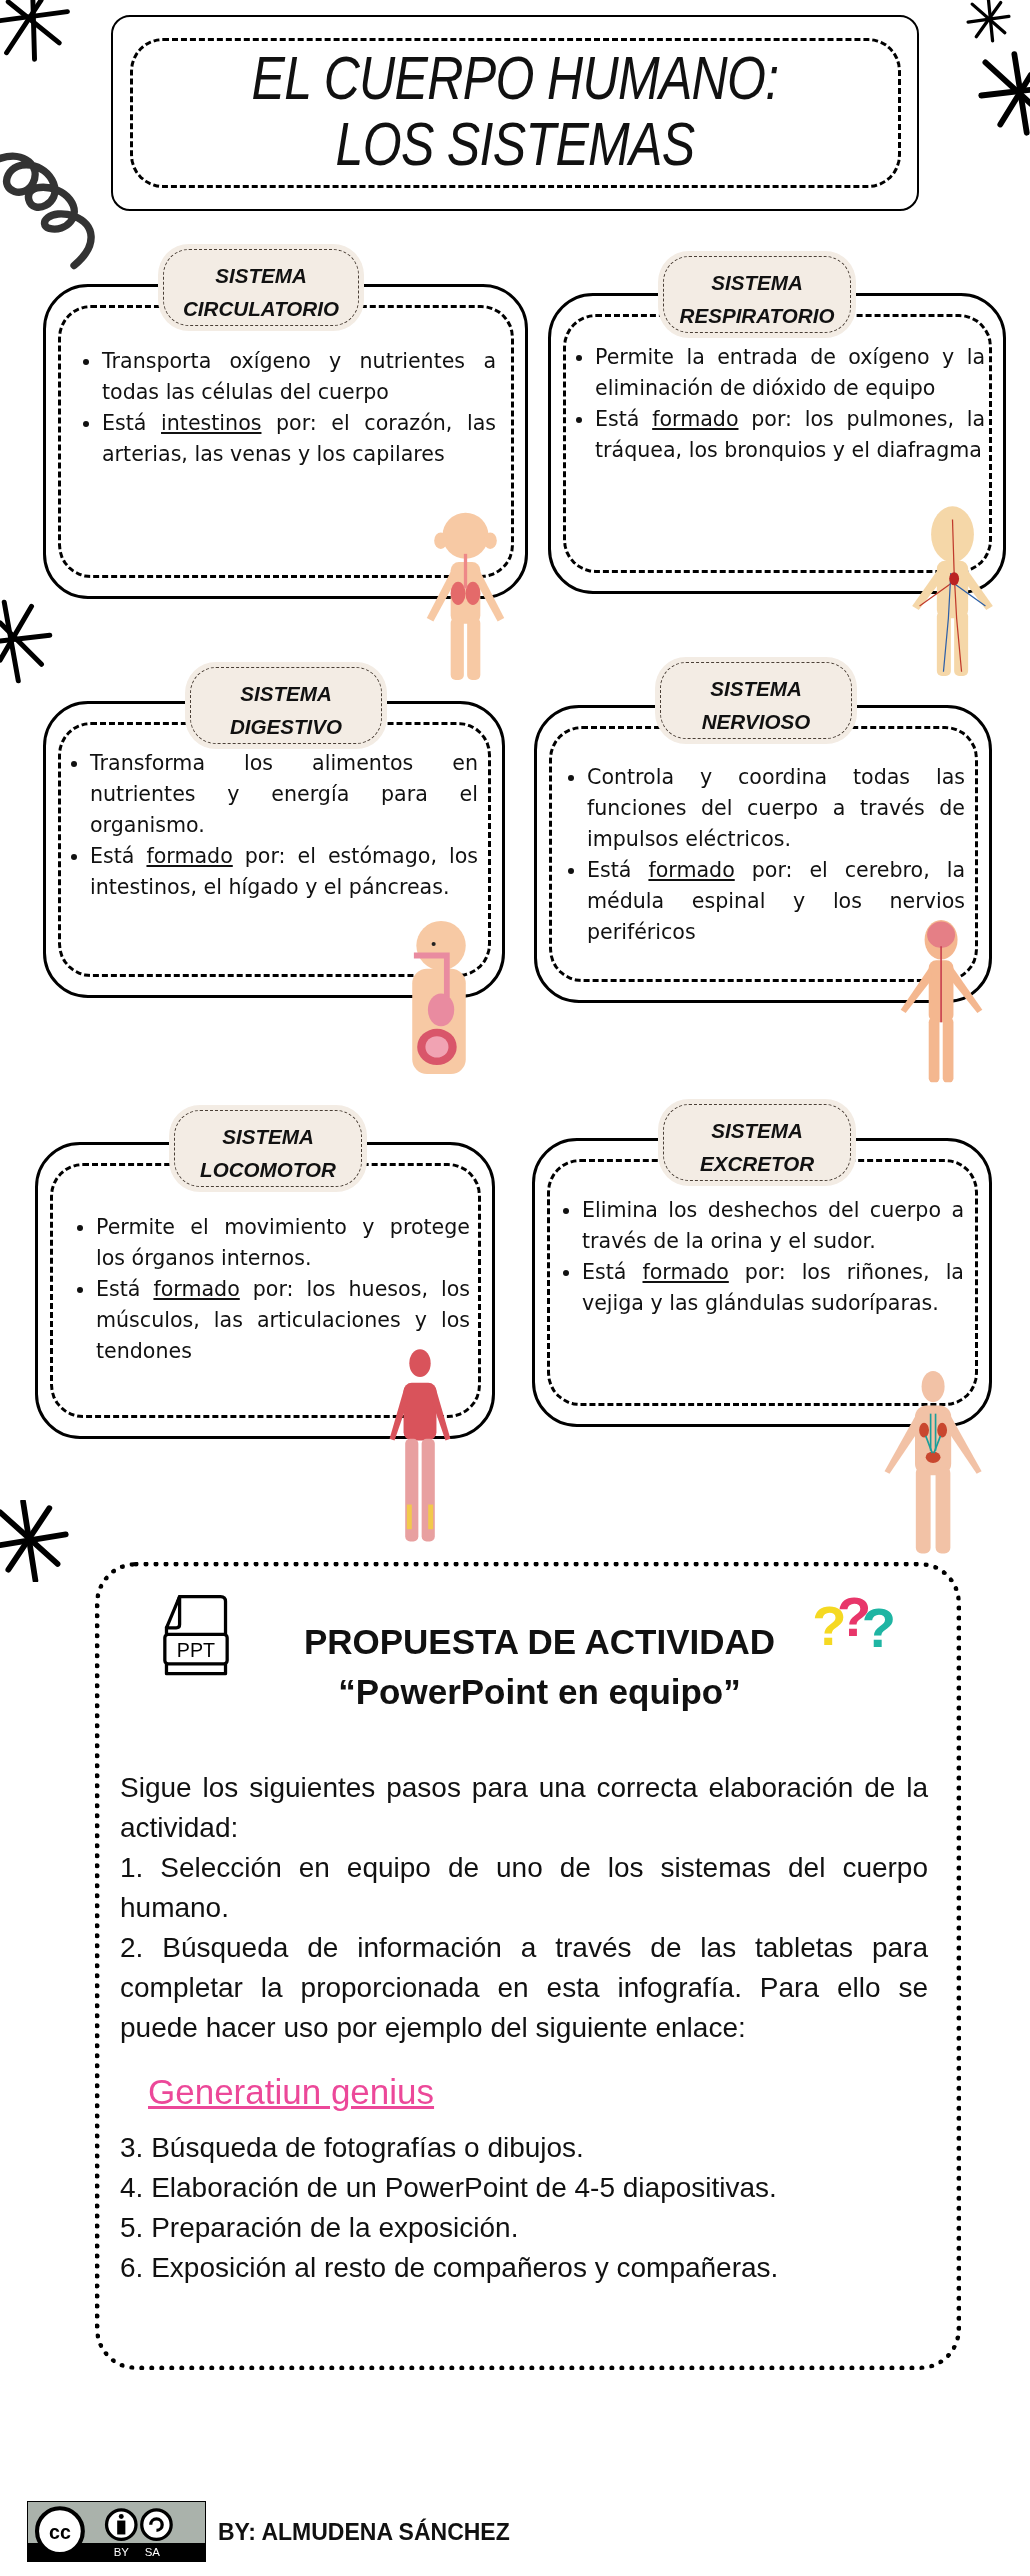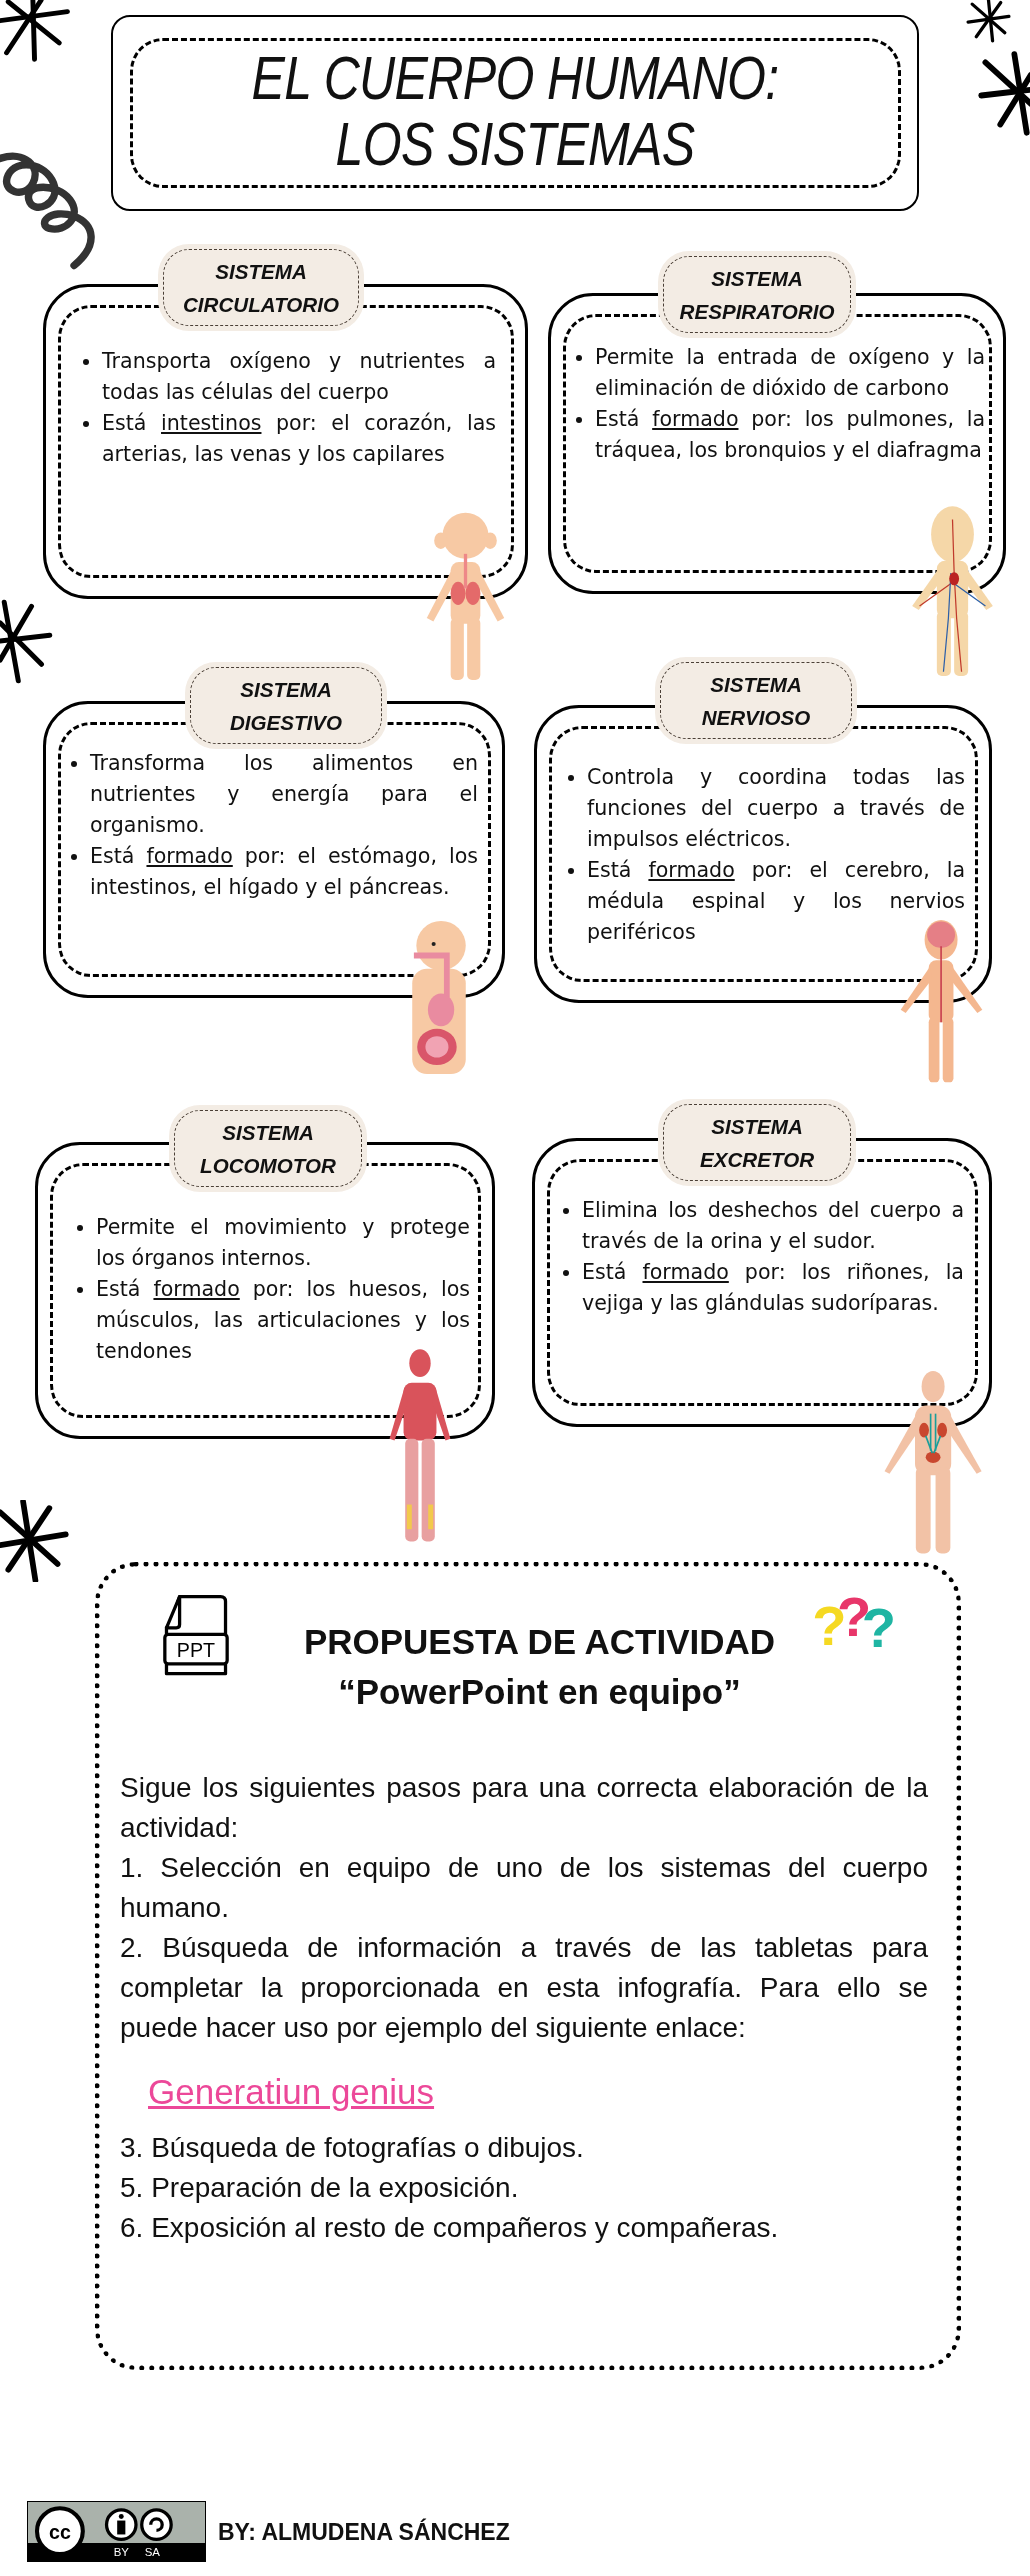--- a/index.html
+++ b/index.html
@@ -32,21 +32,21 @@
   .card-inner {
     position:absolute; left:11.5px; top:18px; right:11.5px; bottom:18px;
     border:3.3px dashed #000; border-radius:33px;
   }
   .pill {
     position:absolute; background:#f3ece4; border-radius:31px; box-sizing:border-box;
     padding:5px; z-index:3;
   }
   .pill-inner {
     border:1.6px dashed #4a3f36; border-radius:26px; height:100%; box-sizing:border-box;
-    display:flex; flex-direction:column; align-items:center; justify-content:center;
+    display:flex; flex-direction:column; align-items:center; justify-content:flex-end;
     font-family:"Liberation Sans", sans-serif; font-weight:bold; font-style:italic;
     font-size:20.6px; line-height:33px; text-transform:uppercase;
   }
   .card-body {
     position:absolute; z-index:2; font-family:"DejaVu Sans", sans-serif;
     font-size:20.6px; line-height:31px; text-align:justify;
   }
   .card-body ul { margin:0; padding-left:26px; }
   .card-body li { margin:0; }
   .u { text-decoration:underline; }
@@ -168,21 +168,21 @@
   <div class="card-inner"></div>
 </div>
 <div class="pill" style="left:658px;top:251px;width:198px;height:87px;">
   <div class="pill-inner">
       <span>SISTEMA</span>
       <span>RESPIRATORIO</span>
     </div>
 </div>
 <div class="card-body" style="left:569px;top:342px;width:416px;">
   <ul>
-    <li>Permite la entrada de oxígeno y la eliminación de dióxido de carbono</li>
+    <li>Permite la entrada de oxígeno y la eliminación de dióxido de equipo</li>
     <li><span>Está </span><span class="u">formado</span><span> por: los pulmones, la tráquea, los bronquios y el diafragma</span></li>
   </ul>
 </div>
 <svg class="figure" style="left:907px;top:503px" width="91" height="177" viewBox="0 0 110 215">
   <g fill="#f5d7a8">
     <ellipse cx="55" cy="38" rx="26" ry="34"></ellipse>
     <rect x="36" y="70" width="38" height="70" rx="10"></rect>
     <path d="M38 80 L6 125 L14 130 L40 96 Z"></path>
       <path d="M72 80 L104 125 L96 130 L70 96 Z"></path>
     <rect x="36" y="132" width="17" height="78" rx="6"></rect>
@@ -343,20 +343,21 @@
 </svg>
 
 <div class="act-text" style="top:1768px;">
   <div>Sigue los siguientes pasos para una correcta elaboración de la actividad:</div>
   <div>1. Selección en equipo de uno de los sistemas del cuerpo humano.</div>
   <div>2. Búsqueda de información a través de las tabletas para completar la proporcionada en esta infografía. Para ello se puede hacer uso por ejemplo del siguiente enlace:</div>
 </div>
 <a class="abs act-link" style="left:148px;top:2072px;font-family:'Liberation Sans',sans-serif;font-size:35px;color:#ec4899;">Generatiun genius</a>
 <div class="act-text" style="top:2128px;">
   <div>3. Búsqueda de fotografías o dibujos.</div>
+  <div>4. Elaboración de un PowerPoint de 4-5 diapositivas.</div>
   <div>5. Preparación de la exposición.</div>
   <div>6. Exposición al resto de compañeros y compañeras.</div>
 </div>
 
 <div class="abs cc-badge">
   <div class="cc-strip"></div>
   <svg class="abs" style="left:5px;top:3.3px" width="161" height="54" viewBox="0 0 195 66">
     <circle cx="32" cy="32" r="28" fill="#fff" stroke="#000" stroke-width="5"></circle>
     <text x="32" y="41" text-anchor="middle" font-family="Liberation Sans, sans-serif" font-weight="bold" font-size="24">cc</text>
     <circle cx="107" cy="24" r="18" fill="#fff" stroke="#000" stroke-width="4"></circle>

